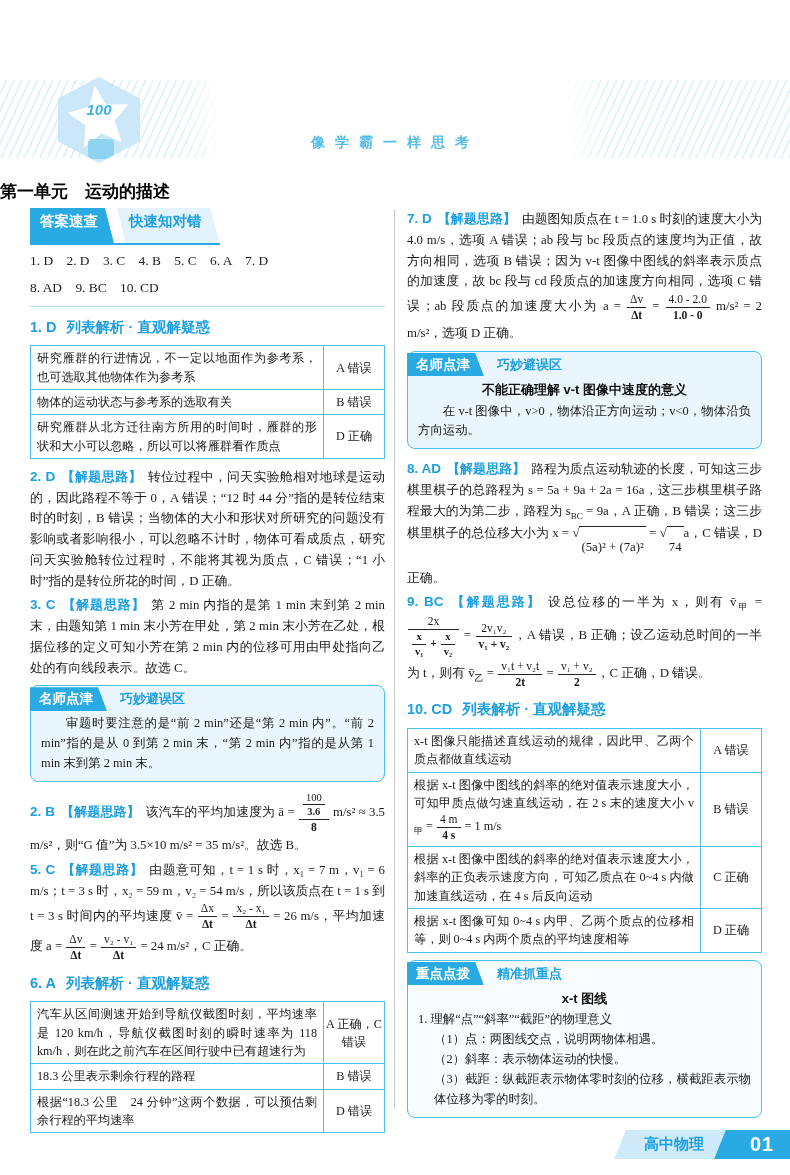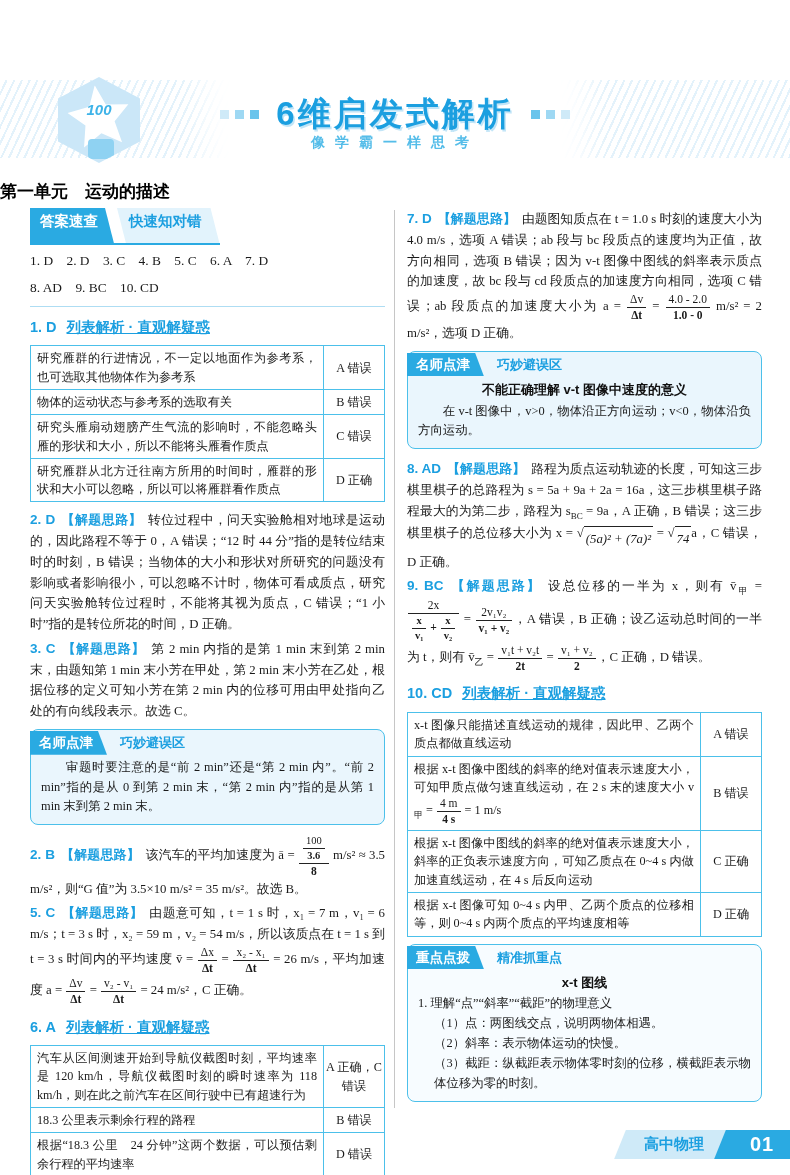--- a/index.html
+++ b/index.html
@@ -41,21 +41,21 @@
     font-weight:bold;font-size:14.5px;padding:2px 16px 10px 10px;
     clip-path:polygon(0 0,calc(100% - 9px) 0,100% 100%,0 100%);}
   .badge-tab{background:#e2f3fc;color:#1b9fe0;font-family:"Liberation Sans",sans-serif;
     font-weight:bold;font-size:14.5px;padding:2px 18px 2px 12px;margin-left:3px;
     clip-path:polygon(0 0,calc(100% - 9px) 0,100% 100%,9px 100%);}
   .ans-line{margin:5px 0 2px;font-size:13.4px;white-space:pre-wrap;}
   .sep{border-bottom:1px solid #aeddf3;margin:7px 0 3px;}
   
   .q-heading{margin:9px 0 6px;font-family:"Liberation Sans",sans-serif;font-weight:bold;
     font-size:14.5px;color:#1b9fe0;}
-  .q-heading .hsp{margin-left:10px;text-decoration:underline;}
+  .q-heading .hsp{margin-left:10px;}
   .body-p{margin:2px 0 3px;text-align:justify;}
   .q-num{color:#1b9fe0;font-family:"Liberation Sans",sans-serif;font-weight:bold;font-size:13.5px;margin-right:6px;}
   .tag{color:#1b9fe0;font-family:"Liberation Sans",sans-serif;font-weight:bold;font-size:13px;margin-right:6px;}
   
   .blue-table{width:100%;border-collapse:collapse;margin:2px 0 7px;border-radius:16px;}
   .blue-table td{border:1.4px solid #4cc0ea;padding:3px 6px;font-size:12.2px;line-height:1.5;
     text-align:justify;}
   .blue-table td.tverdict{width:56px;text-align:center;padding:3px 2px;}
   
   .tip-box{border:1.5px solid #4cc0ea;border-radius:8px;background:#eaf6fd;
@@ -71,21 +71,21 @@
   .kp-item.indent{padding-left:1.3em;}
   
   .frac{display:inline-flex;flex-direction:column;vertical-align:middle;text-align:center;
     font-size:11.5px;line-height:1.3;margin:0 1px;}
   .frac .frac{font-size:10.5px;}
   .fnum{border-bottom:1px solid #222;padding:0 3px;}
   .fden{padding:0 3px;font-weight:bold;}
   sub{font-size:9px;}
   .sqrt{display:inline-flex;align-items:flex-start;}
   .sqrt-sign{line-height:1.2;}
-  .sqrtb{border-top:1px solid #222;padding:4px 2px;line-height:1.3;font-style:italic;}
+  .sqrtb{border-top:1px solid #222;padding:12px 2px;line-height:1.3;}
   
   .footer{position:absolute;right:0;bottom:16px;display:flex;height:29px;}
   .f-subject{background:#cfeaf8;transform:skewX(-22deg);padding:3px 24px;margin-right:-8px;
     display:flex;align-items:center;}
   .f-subject span{transform:skewX(22deg);color:#1b9fe0;font-family:"Liberation Sans",sans-serif;
     font-weight:bold;font-size:15px;}
   .f-page{background:#2aaae2;transform:skewX(-22deg);padding:3px 34px 3px 30px;margin-right:-18px;
     display:flex;align-items:center;}
   .f-page span{transform:skewX(22deg);color:#fff;font-family:"Liberation Sans",sans-serif;
     font-weight:bold;font-size:20px;letter-spacing:1px;}
@@ -95,23 +95,20 @@
 
 <div class="page">
 
   <div class="header-band">
     <div class="title-bg"></div>
     <div class="hex">
       <div class="star"></div>
       <div class="scarf"></div>
       <div class="star-num">100</div>
     </div>
-    <div class="title-row">
-      <span class="sq sq1"></span><span class="sq sq2"></span><span class="sq sq3"></span><span class="page-title">6维启发式解析</span><span class="sq sq3"></span><span class="sq sq2"></span><span class="sq sq1"></span>
-    </div>
     <div class="subtitle">像学霸一样思考</div>
   </div>
 
   <div class="unit-title">第一单元　运动的描述</div>
   <div class="divider"></div>
 
   <div class="columns">
 
     <div class="col">
 
@@ -128,24 +125,20 @@
       <h3 class="q-heading"><span>1. D</span><span class="hsp">列表解析 · 直观解疑惑</span></h3>
       <table class="blue-table">
         <tbody>
             <tr>
               <td>研究雁群的行进情况，不一定以地面作为参考系，也可选取其他物体作为参考系</td>
               <td class="tverdict">A 错误</td>
             </tr>
         <tr>
               <td>物体的运动状态与参考系的选取有关</td>
               <td class="tverdict">B 错误</td>
-            </tr>
-        <tr>
-              <td>研究头雁扇动翅膀产生气流的影响时，不能忽略头雁的形状和大小，所以不能将头雁看作质点</td>
-              <td class="tverdict">C 错误</td>
             </tr>
         <tr>
               <td>研究雁群从北方迁往南方所用的时间时，雁群的形状和大小可以忽略，所以可以将雁群看作质点</td>
               <td class="tverdict">D 正确</td>
             </tr>
       </tbody>
         </table>
 
       <p class="body-p"><span class="q-num">2. D</span><span class="tag">【解题思路】</span><span>转位过程中，问天实验舱相对地球是运动的，因此路程不等于 0，A 错误；“12 时 44 分”指的是转位结束时的时刻，B 错误；当物体的大小和形状对所研究的问题没有影响或者影响很小，可以忽略不计时，物体可看成质点，研究问天实验舱转位过程时，不能将其视为质点，C 错误；“1 小时”指的是转位所花的时间，D 正确。</span></p>
 

